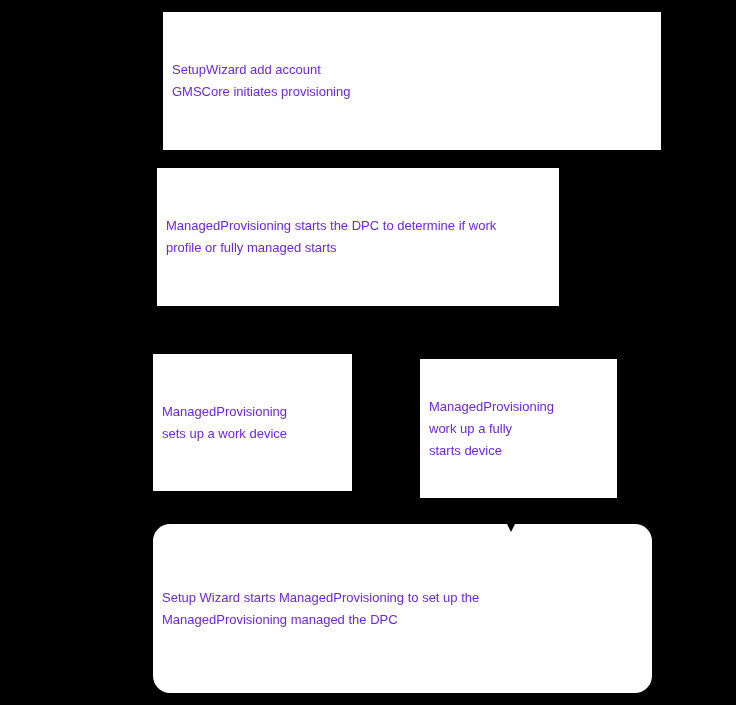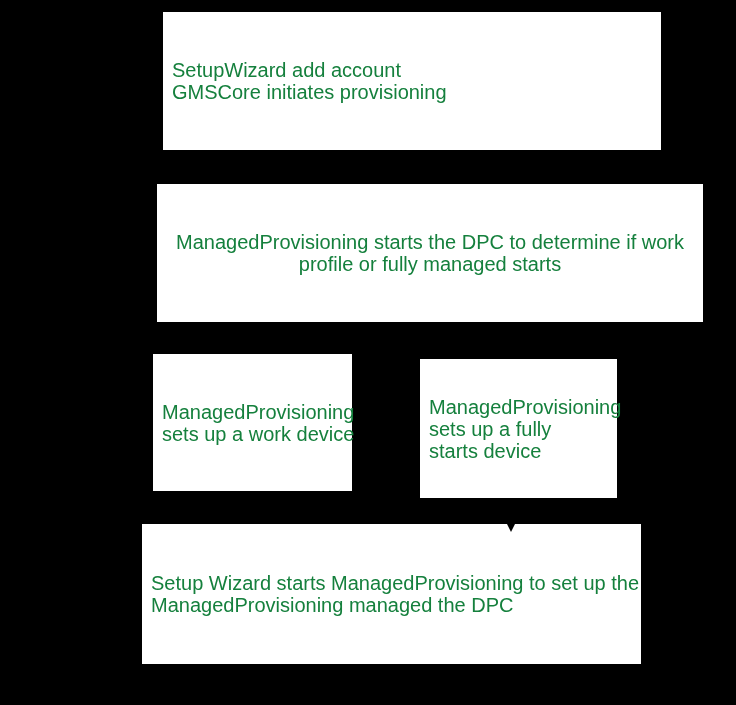--- a/index.html
+++ b/index.html
@@ -19,31 +19,31 @@
     position: absolute;
     background: #ffffff;
     box-sizing: border-box;
     display: flex;
     flex-direction: column;
     justify-content: center;
     padding-left: 9px;
     padding-right: 9px;
   }
   .flow-box .line {
-    font-size: 20px;
+    font-size: 13px;
     line-height: 22px;
-    color: #15803d;
+    color: #6d28d9;
     white-space: nowrap;
   }
   
   .box-setupwizard        { left: 163px; top:  12px; width: 498px; height: 138px; }
-  .box-determine          { left: 157px; top: 184px; width: 546px; height: 138px; align-items: center; }
+  .box-determine          { left: 157px; top: 168px; width: 402px; height: 138px; }
   .box-work-profile       { left: 153px; top: 354px; width: 199px; height: 137px; }
   .box-fully-managed      { left: 420px; top: 359px; width: 197px; height: 139px; }
-  .box-start-dpc          { left: 142px; top: 524px; width: 499px; height: 140px; }
+  .box-start-dpc          { left: 153px; top: 524px; width: 499px; height: 169px; border-radius: 17px; }
   
   .arrowhead-down {
     position: absolute;
     left: 507px;
     top: 524px;
     width: 0;
     height: 0;
     border-left: 4px solid transparent;
     border-right: 4px solid transparent;
     border-top: 8px solid #000000;
@@ -64,21 +64,21 @@
     <div class="line">profile or fully managed starts</div>
   </div>
 
   <div class="flow-box box-work-profile">
     <div class="line">ManagedProvisioning</div>
     <div class="line">sets up a work device</div>
   </div>
 
   <div class="flow-box box-fully-managed">
     <div class="line">ManagedProvisioning</div>
-    <div class="line">sets up a fully</div>
+    <div class="line">work up a fully</div>
     <div class="line">starts device</div>
   </div>
 
   <div class="flow-box box-start-dpc">
     <div class="line">Setup Wizard starts ManagedProvisioning to set up the</div>
     <div class="line">ManagedProvisioning managed the DPC</div>
   </div>
 
   <div class="arrowhead-down"></div>
 

